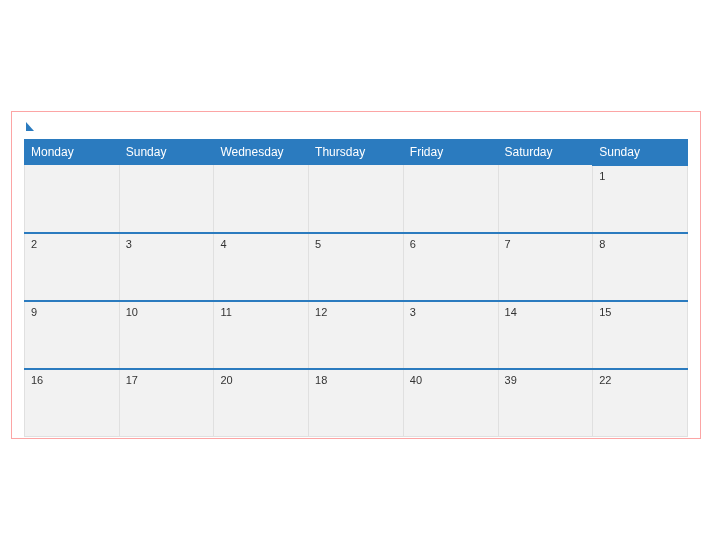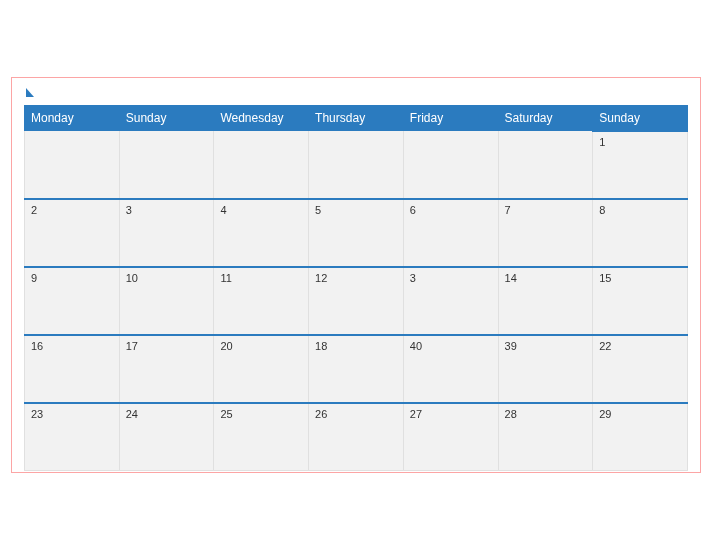--- a/index.html
+++ b/index.html
@@ -149,24 +149,15 @@
         </tr>
         <tr>
           <td><span class="day-num">16</span></td>
           <td><span class="day-num">17</span></td>
           <td><span class="day-num">20</span></td>
           <td><span class="day-num">18</span></td>
           <td><span class="day-num">40</span></td>
           <td><span class="day-num">39</span></td>
           <td><span class="day-num">22</span></td>
         </tr>
-        <tr>
-          <td><span class="day-num">23</span></td>
-          <td><span class="day-num">24</span></td>
-          <td><span class="day-num">25</span></td>
-          <td><span class="day-num">26</span></td>
-          <td><span class="day-num">27</span></td>
-          <td><span class="day-num">28</span></td>
-          <td><span class="day-num">29</span></td>
-        </tr>
       </tbody>
   </table>
 </div>
 
 </body></html>

